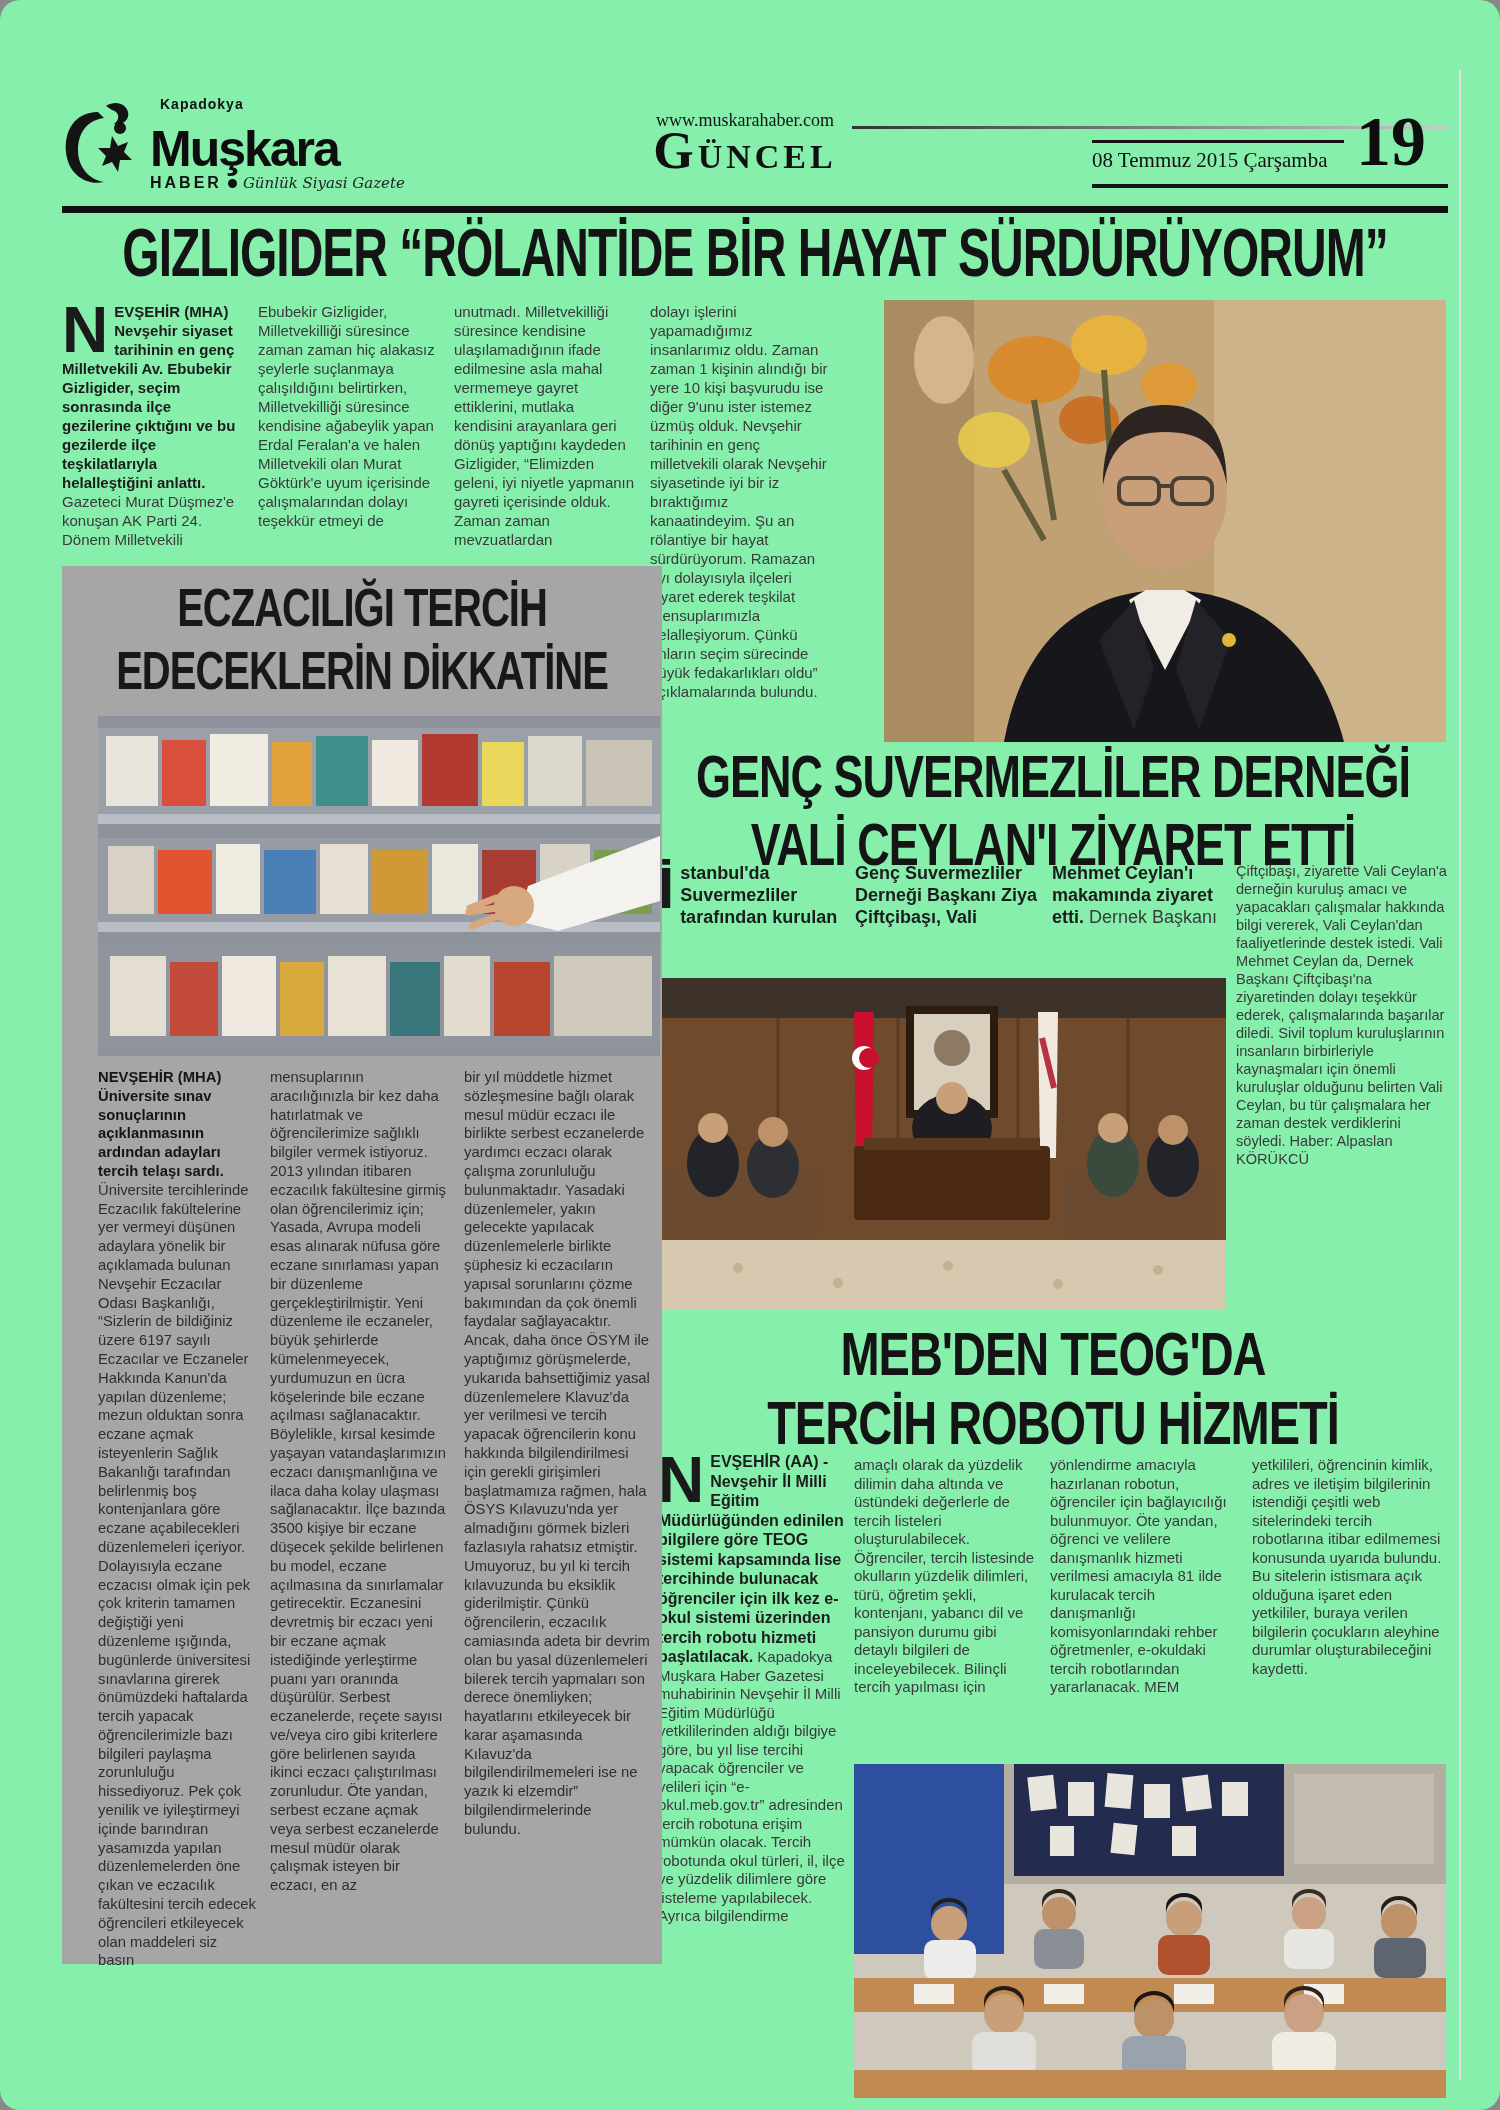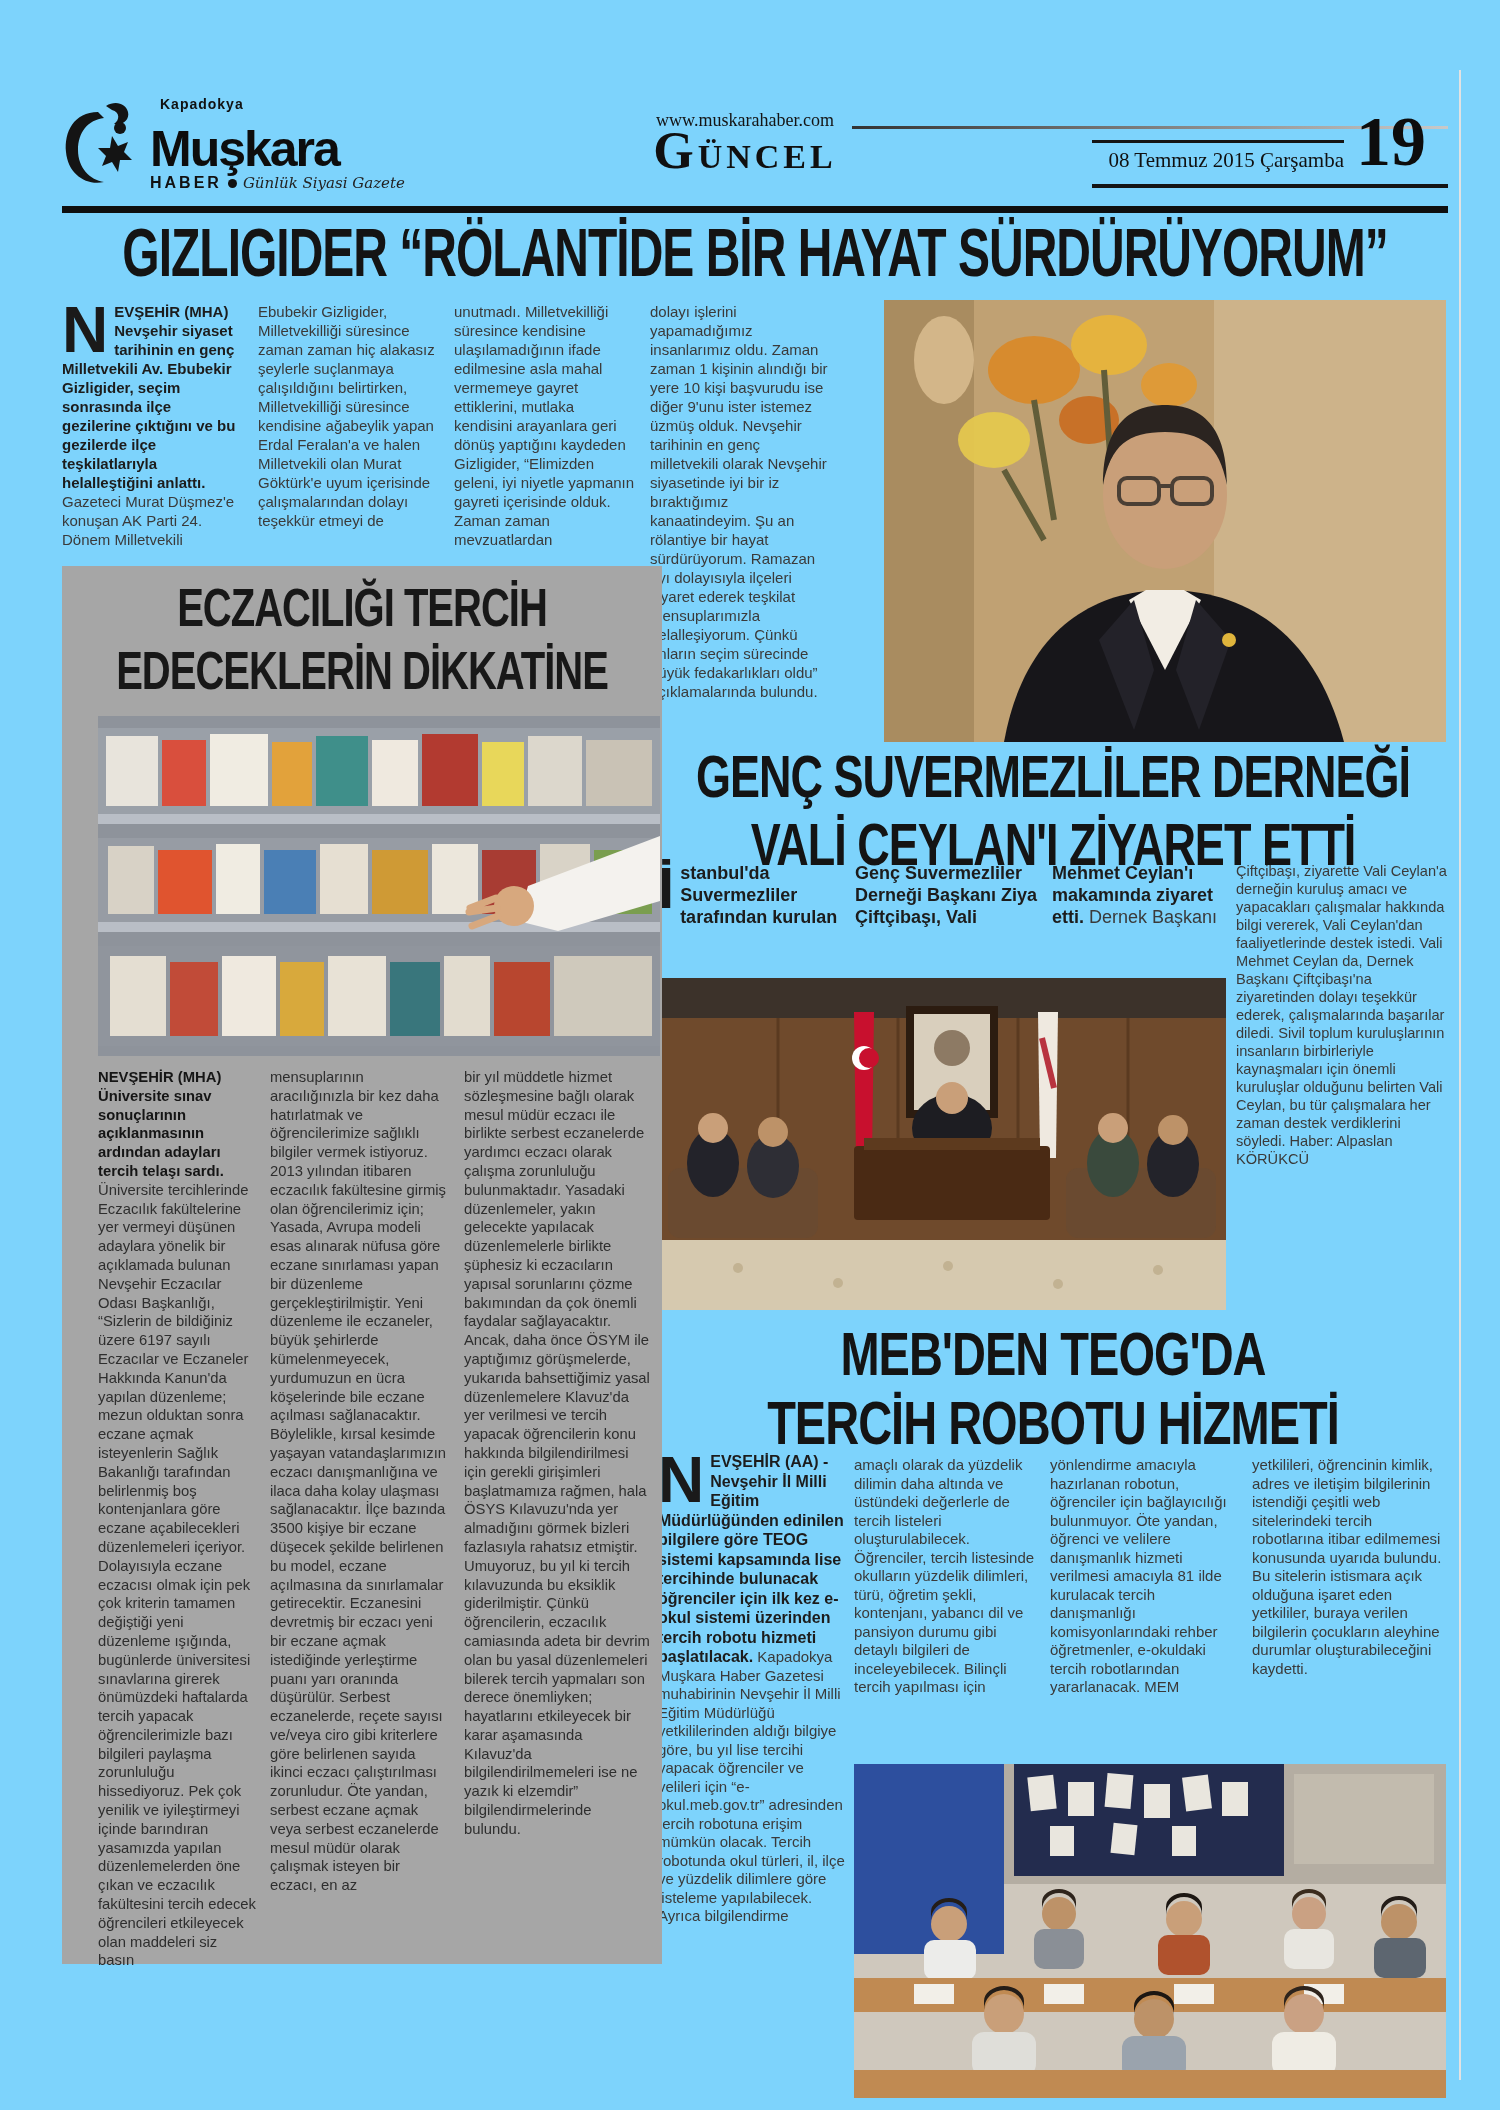--- a/index.html
+++ b/index.html
@@ -1,36 +1,36 @@
 <!DOCTYPE html>
 <html><head>
 <meta charset="utf-8">
 <title>Newspaper Page</title>
 <style>
   html,body{margin:0;padding:0;background:#888;}
-  .page{position:relative;width:1500px;height:2110px;background:#7dd3fc;margin:0 auto;
-        font-family:"Liberation Sans","DejaVu Sans",sans-serif;color:#373737;overflow:hidden;}
+  .page{position:relative;width:1500px;height:2110px;background:#86efac;margin:0 auto;
+        font-family:"Liberation Sans","DejaVu Sans",sans-serif;color:#373737;overflow:hidden;border-radius:20px;}
   .abs{position:absolute;}
   
   .logo-swirl{position:absolute;left:60px;top:98px;}
   .logo-text{position:absolute;left:150px;top:96px;width:300px;}
   .brand-top{font-size:14px;font-weight:bold;color:#111;margin-left:10px;letter-spacing:1px;}
   .brand-name{font-size:50px;font-weight:bold;color:#0d0d0d;letter-spacing:-2px;line-height:46px;margin-top:14px;}
   .brand-row{display:flex;align-items:center;gap:6px;margin-top:2px;}
   .brand-sub{font-size:16px;font-weight:bold;letter-spacing:3px;color:#111;}
   .brand-dot{width:9px;height:9px;background:#111;border-radius:50%;}
   .brand-tagline{font-family:"DejaVu Serif","Liberation Serif",serif;font-style:italic;font-size:15px;color:#222;}
   .center-block{position:absolute;left:600px;top:110px;width:290px;text-align:center;}
   .website{font-family:"Liberation Serif",serif;font-size:18px;color:#141414;}
   .guncel{font-family:"Liberation Serif",serif;font-weight:bold;font-size:34px;letter-spacing:4px;color:#101010;line-height:40px;}
   .guncel::first-letter{font-size:52px;}
   .header-line{position:absolute;left:852px;top:126px;width:596px;height:3px;
                background:linear-gradient(to right,#333,#c9c9c9);}
   .date-block{position:absolute;left:1092px;top:140px;width:252px;border-top:3px solid #141414;
-              padding-top:5px;text-align:right;font-family:"Liberation Serif",serif;font-size:21px;color:#101010;}
+              padding-top:5px;text-align:left;font-family:"Liberation Serif",serif;font-size:21px;color:#101010;}
   .rule-under-date{position:absolute;left:1092px;top:184px;width:356px;height:4px;background:#141414;}
   .page-num{position:absolute;left:1356px;top:96px;font-family:"Liberation Serif",serif;
             font-weight:bold;font-size:70px;color:#0d0d0d;line-height:92px;}
   .header-rule{position:absolute;left:62px;top:206px;width:1386px;height:7px;background:#0f0f0f;}
   
   .hl{position:absolute;text-align:center;font-weight:800;color:#141414;letter-spacing:-1px;}
   .hl .stretch{display:block;transform-origin:top center;}
   .hl1{left:62px;top:218px;width:1386px;font-size:48px;line-height:50px;}
   .hl1 .stretch{transform:scaleY(1.42);}
   .hl2{left:0;top:10px;width:100%;font-size:40px;line-height:47px;position:relative;color:#181818;}

